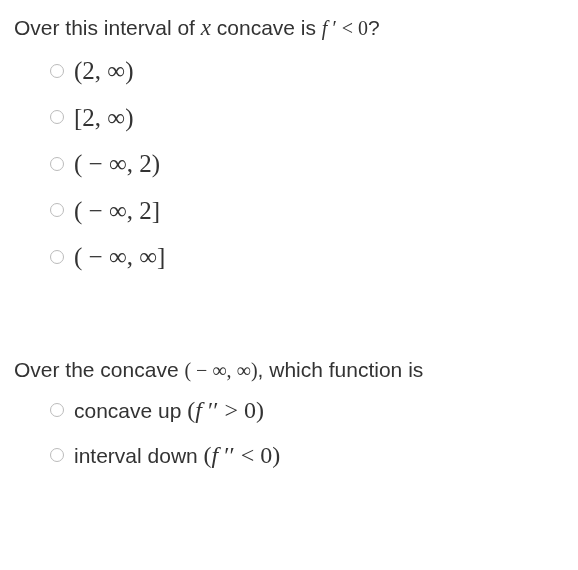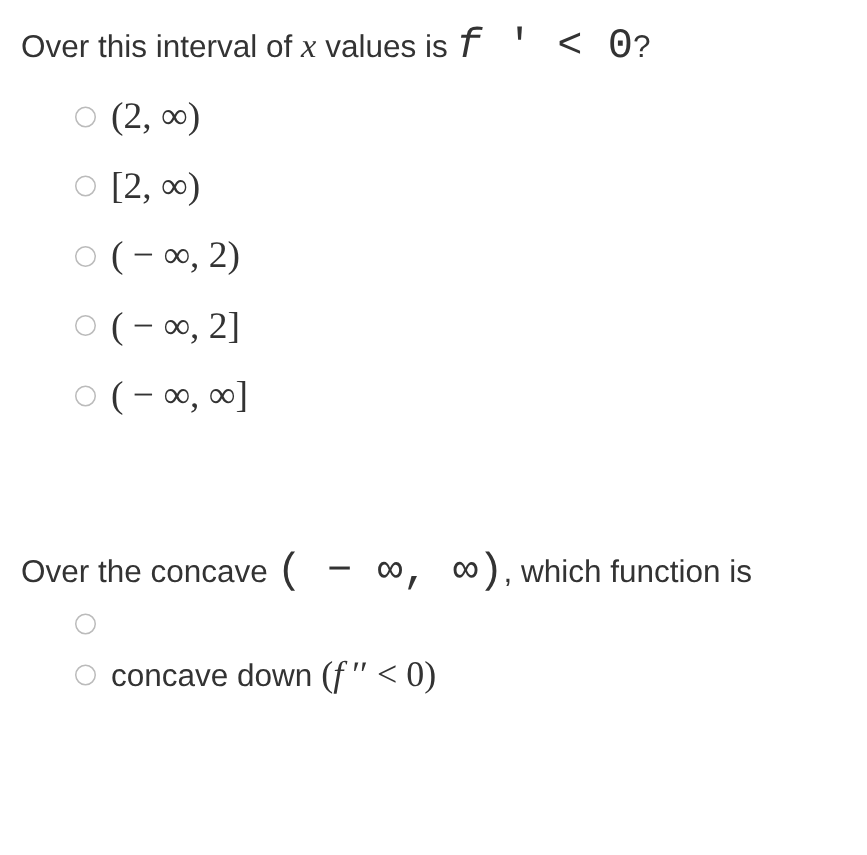--- a/index.html
+++ b/index.html
@@ -48,38 +48,38 @@
     .text-option .math-inline {
       font-family: 'Times New Roman', Times, serif;
       font-size: 24px;
     }
     .question .math-var {
       font-family: 'Times New Roman', Times, serif;
       font-style: italic;
       font-size: 23px;
     }
     .question .math-expr {
-      font-family: Liberation Mono, monospace;
-      font-size: 28px;
+      font-family: Liberation Serif, serif;
+      font-size: 20px;
     }
     .fprime {
       font-style: italic;
     }
     .spacer {
       height: 70px;
     }
     .options-2 {
       padding-left: 36px;
     }
   </style>
 </head>
 <body>
 
 <div class="question">
-  <span>Over this interval of </span><span class="math-var">x</span><span> values is </span><span class="math-expr"><span class="fprime">f</span> ′ &lt; 0</span><span>?</span>
+  <span>Over this interval of </span><span class="math-var">x</span><span> concave is </span><span class="math-expr"><span class="fprime">f</span> ′ &lt; 0</span><span>?</span>
 </div>
 
 <div class="options">
   <div class="option">
     <span class="radio"></span>
     <span class="math-option">(2, ∞)</span>
   </div>
   <div class="option">
     <span class="radio"></span>
     <span class="math-option">[2, ∞)</span>
@@ -100,20 +100,23 @@
 
 <div class="spacer"></div>
 
 <div class="question">
   <span>Over the concave </span><span class="math-expr">( − ∞, ∞)</span><span>, which function is</span>
 </div>
 
 <div class="options-2">
   <div class="option">
     <span class="radio"></span>
+    <span class="text-option">
+      <span>concave up </span><span class="math-inline">(<span class="fprime">f</span> ′′ &gt; 0)</span>
+    </span>
   </div>
   <div class="option">
     <span class="radio"></span>
     <span class="text-option">
-      <span>concave down </span><span class="math-inline">(<span class="fprime">f</span> ′′ &lt; 0)</span>
+      <span>interval down </span><span class="math-inline">(<span class="fprime">f</span> ′′ &lt; 0)</span>
     </span>
   </div>
 </div>
 
 </body></html>

